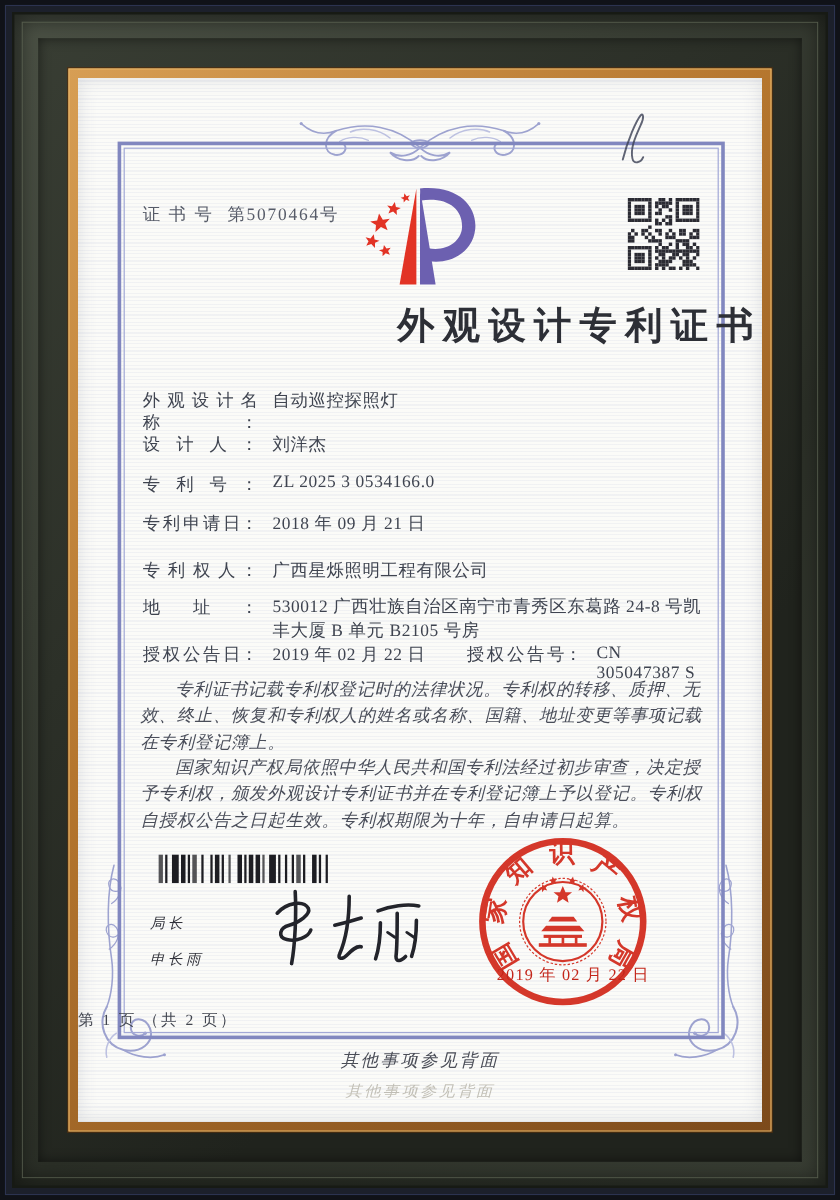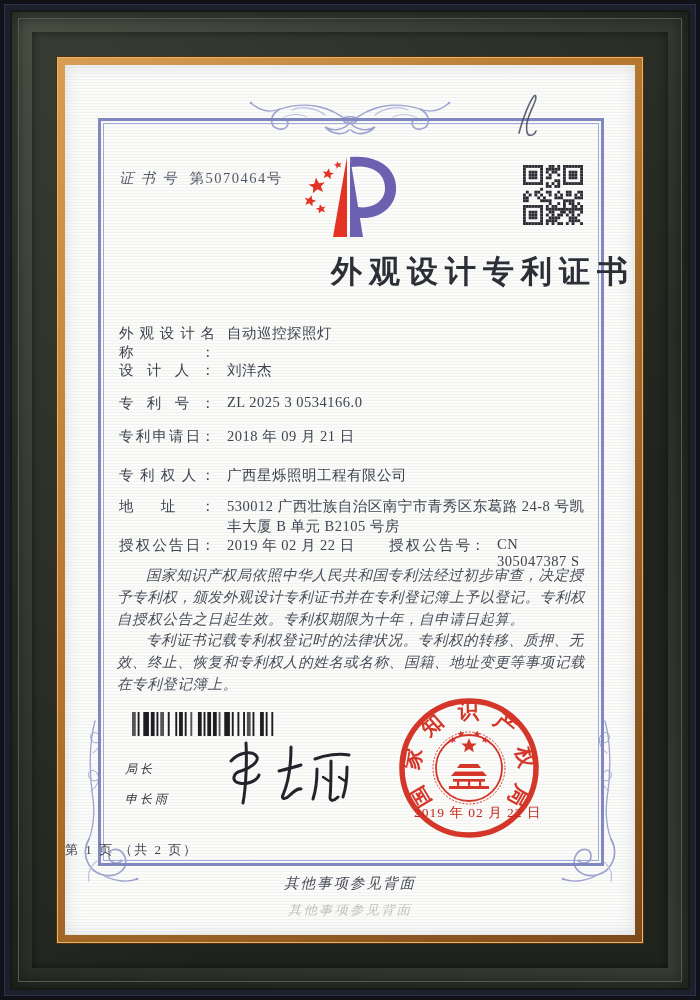--- a/index.html
+++ b/index.html
@@ -19,21 +19,21 @@
   .paper{position:absolute;inset:65px;background:#fbfbf8;
       box-shadow:inset 0 0 16px rgba(70,75,100,.16);}
   .paper .texture{position:absolute;inset:0;pointer-events:none;
       background:repeating-linear-gradient(0deg, rgba(150,160,200,.10) 0 1px, transparent 1px 3px);}
   
   .cert-border{position:absolute;left:38px;top:58px;width:494px;height:736px;
       border:1px solid #a2a8d6;outline:3px solid #8187bf;outline-offset:2px;}
   
   .abs{position:absolute;}
   .cert-no{left:54px;top:104px;font-size:14.5px;color:#565b68;}
-  .cert-no .lbl{letter-spacing:7px;margin-right:6px;font-style:italic;}
+  .cert-no .lbl{letter-spacing:7px;margin-right:6px;}
   .cert-no .num{letter-spacing:1.5px;}
   .logo{left:50%;top:88px;transform:translateX(-50%);}
   .qr{left:458px;top:100px;}
   .title{left:0;top:186px;width:100%;text-align:right;font-size:31px;font-weight:700;
       color:#2d2f36;letter-spacing:7px;}
   .f-row{left:54px;font-size:14.5px;color:#3f4450;display:flex;align-items:flex-start;}
   .f-label{display:inline-block;width:96px;text-align:justify;text-align-last:justify;flex:none;}
   .f-label::after{content:"：";margin-left:-2px;}
   .f-value{margin-left:12px;letter-spacing:.5px;}
   .f-value.wrap{width:362px;line-height:19.5px;}
@@ -404,22 +404,22 @@
     <div class="abs f-row" style="top:471px;width:470px">
       <span class="f-label">授权公告日</span>
       <span class="f-value">2019 年 02 月 22 日</span>
       <span class="grant2">
         <span class="f-label">授权公告号</span>
         <span class="f-value">CN 305047387 S</span>
       </span>
     </div>
 
     <div class="abs paras">
+      <p>专利证书记载专利权登记时的法律状况。专利权的转移、质押、无效、终止、恢复和专利权人的姓名或名称、国籍、地址变更等事项记载在专利登记簿上。</p>
       <p>国家知识产权局依照中华人民共和国专利法经过初步审查，决定授予专利权，颁发外观设计专利证书并在专利登记簿上予以登记。专利权自授权公告之日起生效。专利权期限为十年，自申请日起算。</p>
-      <p>专利证书记载专利权登记时的法律状况。专利权的转移、质押、无效、终止、恢复和专利权人的姓名或名称、国籍、地址变更等事项记载在专利登记簿上。</p>
     </div>
 
     <svg id="barcode-svg" class="abs barcode" width="145" height="24" preserveAspectRatio="none" fill="#1d1d22" viewBox="0 0 107.8 24">
         <rect x="0.0" y="0" width="2.8" height="24" opacity="0.75"></rect>
         <rect x="4.2" y="0" width="1.4" height="24" opacity="1"></rect>
         <rect x="8.4" y="0" width="4.2" height="24" opacity="1"></rect>
         <rect x="14.0" y="0" width="2.8" height="24" opacity="1"></rect>
         <rect x="18.2" y="0" width="1.4" height="24" opacity="1"></rect>
         <rect x="21.0" y="0" width="2.8" height="24" opacity="0.75"></rect>
         <rect x="26.6" y="0" width="1.4" height="24" opacity="1"></rect>

